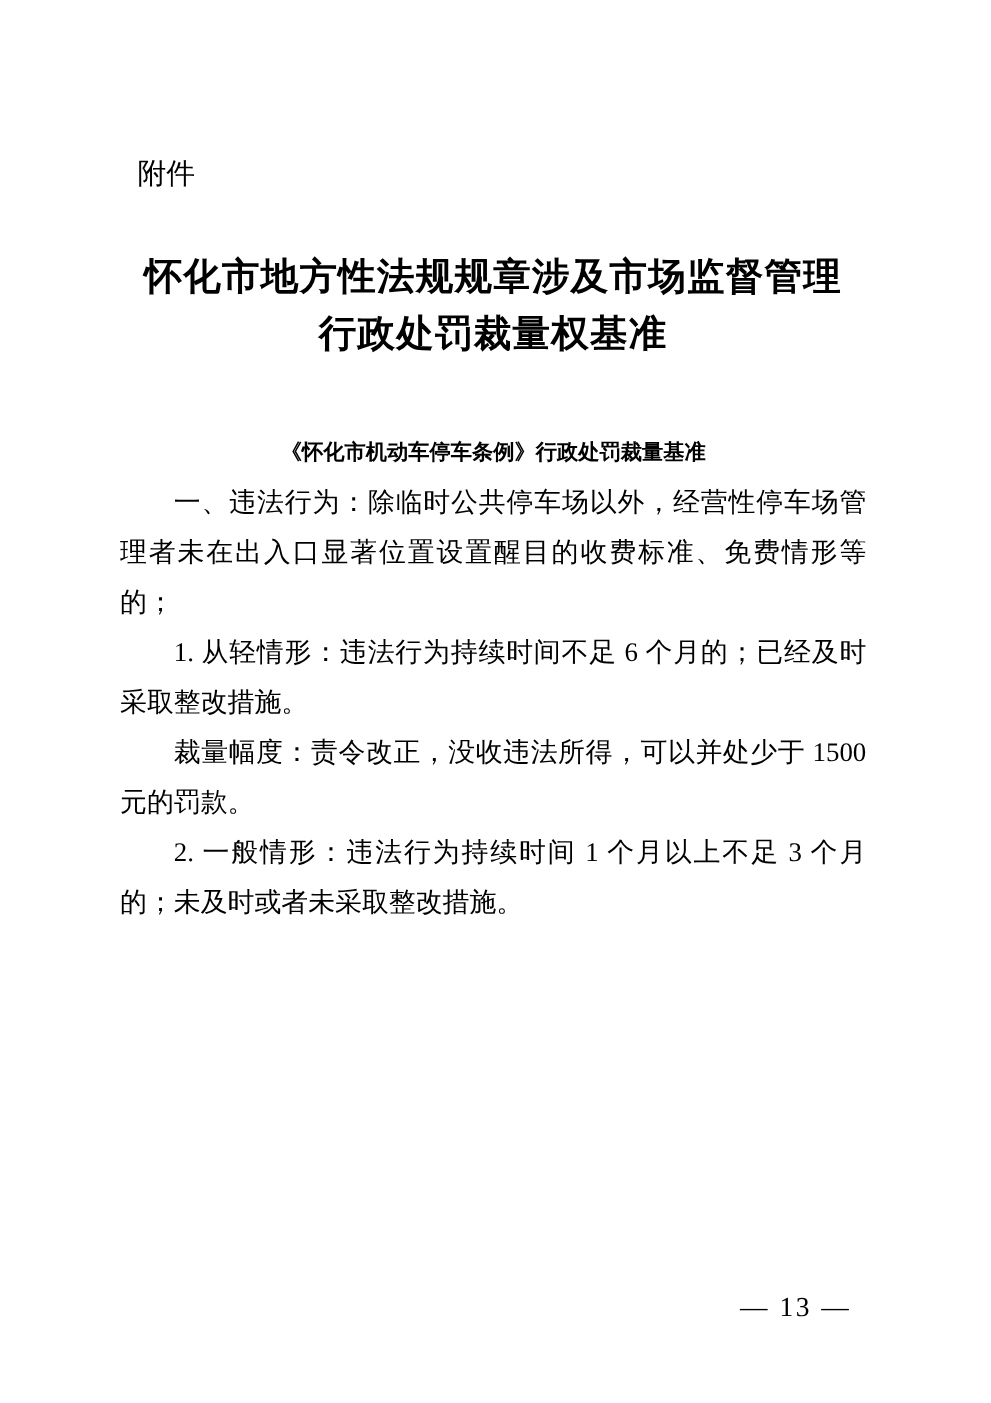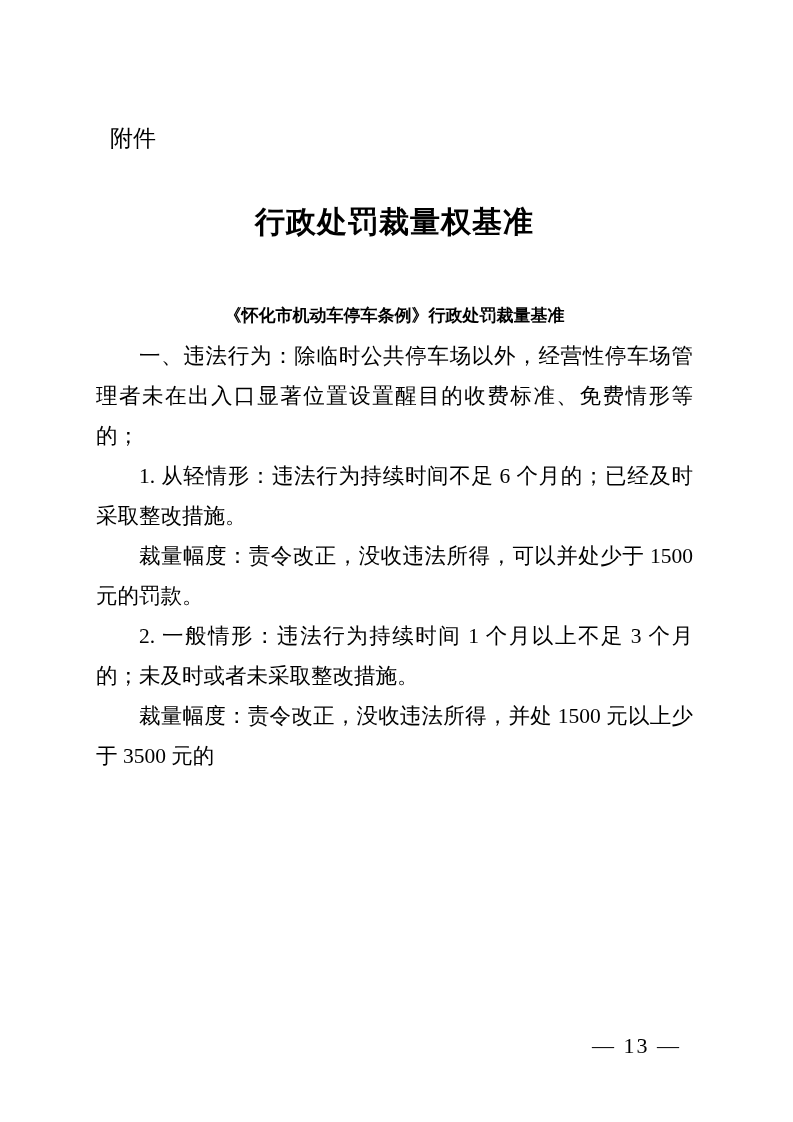--- a/index.html
+++ b/index.html
@@ -71,34 +71,34 @@
 </head>
 <body>
 
 <div class="page">
 
   <div class="attachment">附件</div>
 
   <div class="content">
 
     <h1 class="doc-title">
+      <span class="title-line">怀化市地方性法规规章涉及市场监督管理</span>
       <span class="title-line">行政处罚裁量权基准</span>
     </h1>
 
     <div class="section-heading">《怀化市机动车停车条例》行政处罚裁量基准</div>
 
     <p class="para"><span class="bold">一、违法行为：</span><span>除临时公共停车场以外，经营性停车场管理者未在出入口显著位置设置醒目的收费标准、免费情形等的；</span></p>
 
 
 
     <p class="para">1. 从轻情形：违法行为持续时间不足 6 个月的；已经及时采取整改措施。</p>
 
     <p class="para">裁量幅度：责令改正，没收违法所得，可以并处少于 1500 元的罚款。</p>
 
     <p class="para">2. 一般情形：违法行为持续时间 1 个月以上不足 3 个月的；未及时或者未采取整改措施。</p>
 
-    <p class="para">裁量幅度：责令改正，没收违法所得，并处 1500 元以上少于 3500 元的</p>
 
   </div>
 
   <div class="page-number">— 13 —</div>
 
 </div>
 
 </body></html>

